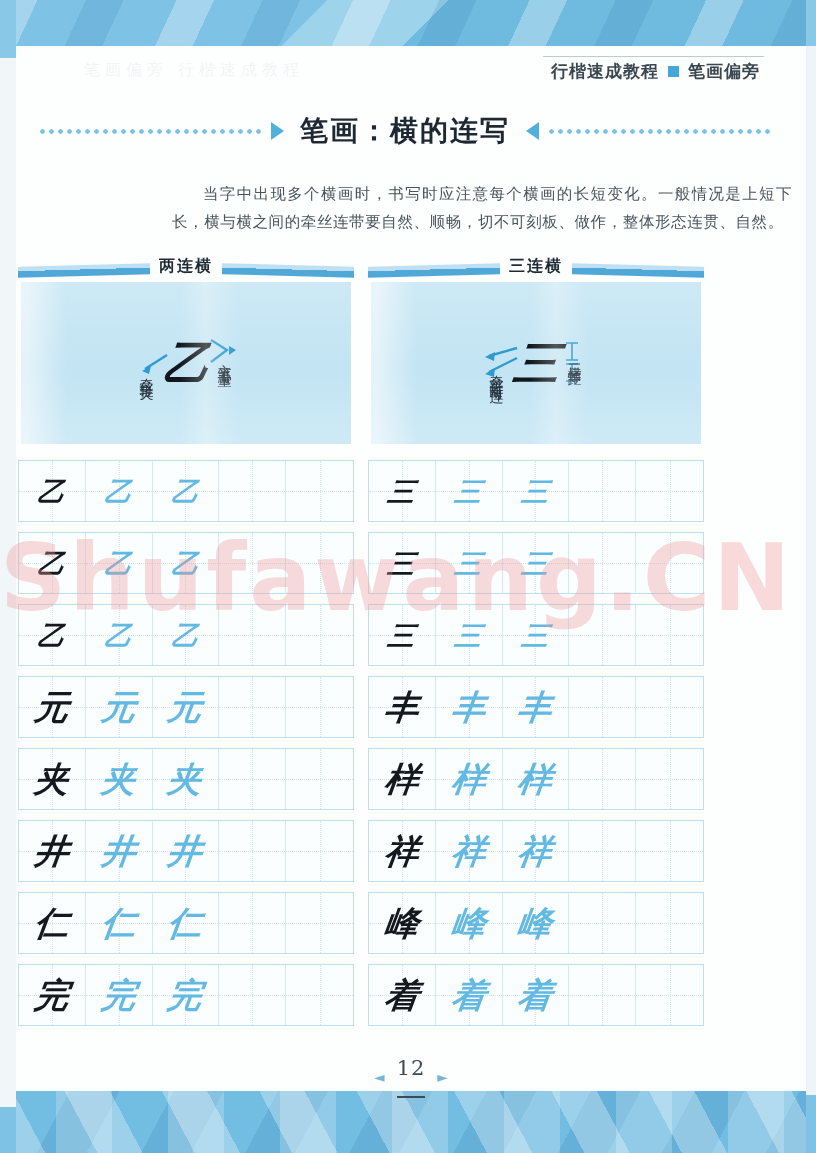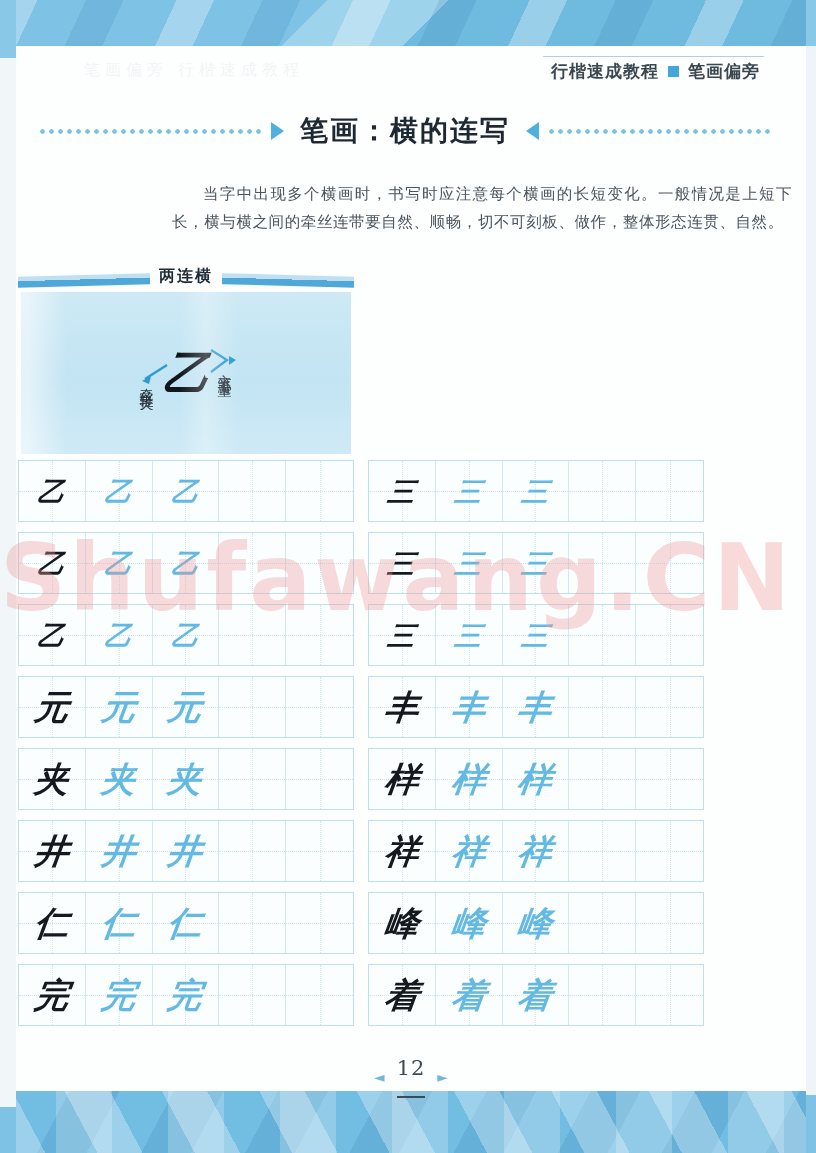--- a/index.html
+++ b/index.html
@@ -168,21 +168,20 @@
     letter-spacing: .6px;
     margin-left: 46px;
   }
 
   
   .demo-box {
     position: absolute;
     top: 207px;
     width: 336px;
     height: 198px;
-    margin-top: 10px;
   }
   #demo-box-left  { left: 2px; }
   #demo-box-right { left: 352px; }
 
   .demo-header {
     position: relative;
     height: 26px;
     display: flex;
     align-items: center;
     justify-content: center;
@@ -403,20 +402,44 @@
           <span class="demo-glyph">乙</span>
           <svg class="demo-arrow" style="left:186px;top:52px;" width="32" height="46" viewBox="0 0 32 46">
             <path d="M4 6 L20 16 L4 28" stroke="#2e9ad0" stroke-width="2.2" fill="none"></path>
             <path d="M22 12 L29 16 L22 21 Z" fill="#2e9ad0"></path>
           </svg>
           <span class="ann ann-right">主笔凝重</span>
         </div>
       </div>
     </div>
 
+    <div class="demo-box" id="demo-box-right">
+      <div class="demo-header">
+        <span class="ribbon-l"></span>
+        <span class="ribbon-r"></span>
+        <span class="demo-title">三连横</span>
+      </div>
+      <div class="demo-canvas">
+        <div class="demo-inner">
+          <span class="ann ann-left">牵丝可断可连</span>
+          <svg class="demo-arrow" style="left:104px;top:62px;" width="44" height="40" viewBox="0 0 44 40">
+            <path d="M42 4 L14 12" stroke="#2e9ad0" stroke-width="2.4" fill="none"></path>
+            <path d="M10 13 L20 8 L19 17 Z" fill="#2e9ad0"></path>
+            <path d="M42 14 L14 28" stroke="#2e9ad0" stroke-width="2.4" fill="none"></path>
+            <path d="M10 30 L20 24 L19 33 Z" fill="#2e9ad0"></path>
+          </svg>
+          <span class="demo-glyph">三</span>
+          <svg class="demo-arrow" style="left:192px;top:58px;" width="18" height="46" viewBox="0 0 18 46">
+            <path d="M3 3 L15 3 M9 3 L9 20 M3 20 L15 20" stroke="#2e9ad0" stroke-width="1.6" fill="none"></path>
+            <path d="M3 24 L15 24 M9 24 L9 41 M3 41 L15 41" stroke="#2e9ad0" stroke-width="1.6" fill="none"></path>
+          </svg>
+          <span class="ann ann-right">三横等距</span>
+        </div>
+      </div>
+    </div>
 
     <div class="grid-col" id="grid-col-left">
         <div class="grid-row">
           <div class="grid-cell">
             <span class="cell-char ink-dark small">乙</span>
           </div>
           <div class="grid-cell">
             <span class="cell-char ink-light small">乙</span>
           </div>
           <div class="grid-cell">

